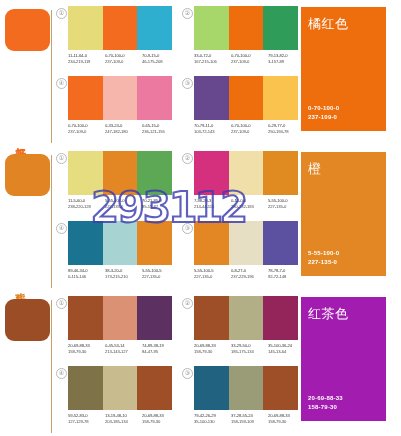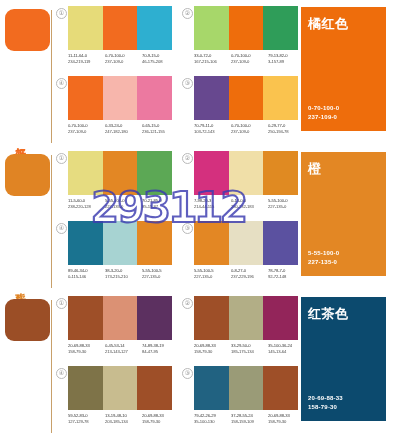--- a/index.html
+++ b/index.html
@@ -64,21 +64,21 @@
   .feature-col{
     width:107px;min-width:107px;position:relative;
     padding-top:7px;box-sizing:border-box;
   }
   .feature{
     width:85px;height:124px;margin-left:7px;
     position:relative;box-sizing:border-box;
   }
   .feature-name{
     position:absolute;left:7px;top:8px;
-    font-size:13px;font-weight:bold;color:#ffffff;
+    font-size:13px;font-weight:normal;color:#ffffff;
     letter-spacing:0.5px;
   }
   .feature-vals{
     position:absolute;left:7px;bottom:9px;
     font-size:6px;line-height:9px;font-weight:bold;color:#ffffff;
     letter-spacing:0.2px;
   }
 
   
   .watermark{
@@ -376,21 +376,21 @@
             </div>
             <div class="line">
               <div class="cell rgb">35-100-130</div>
               <div class="cell rgb">158-159-109</div>
               <div class="cell rgb">158-79-30</div>
             </div>
           </div>
         </div>
     </div>
     <div class="feature-col">
-      <div class="feature" style="background: #0c4a6e;">
+      <div class="feature" style="background: #a21caf;">
         <div class="feature-name">红茶色</div>
         <div class="feature-vals">
           <div>20-69-88-33</div>
           <div>158-79-30</div>
         </div>
       </div>
     </div>
   </div>
 
   <div class="watermark">293112</div>

